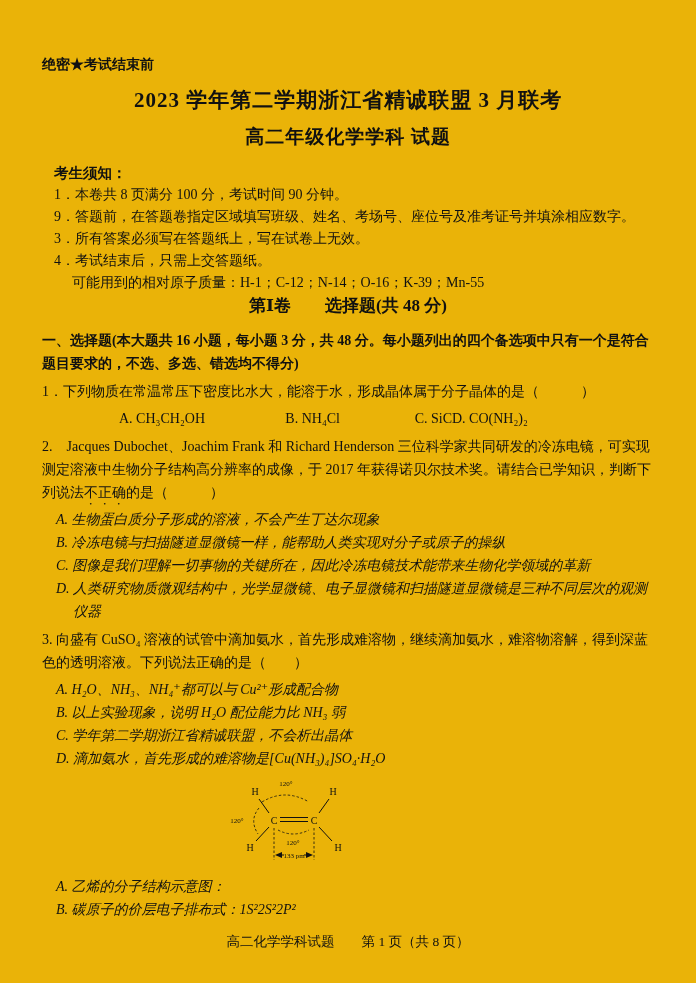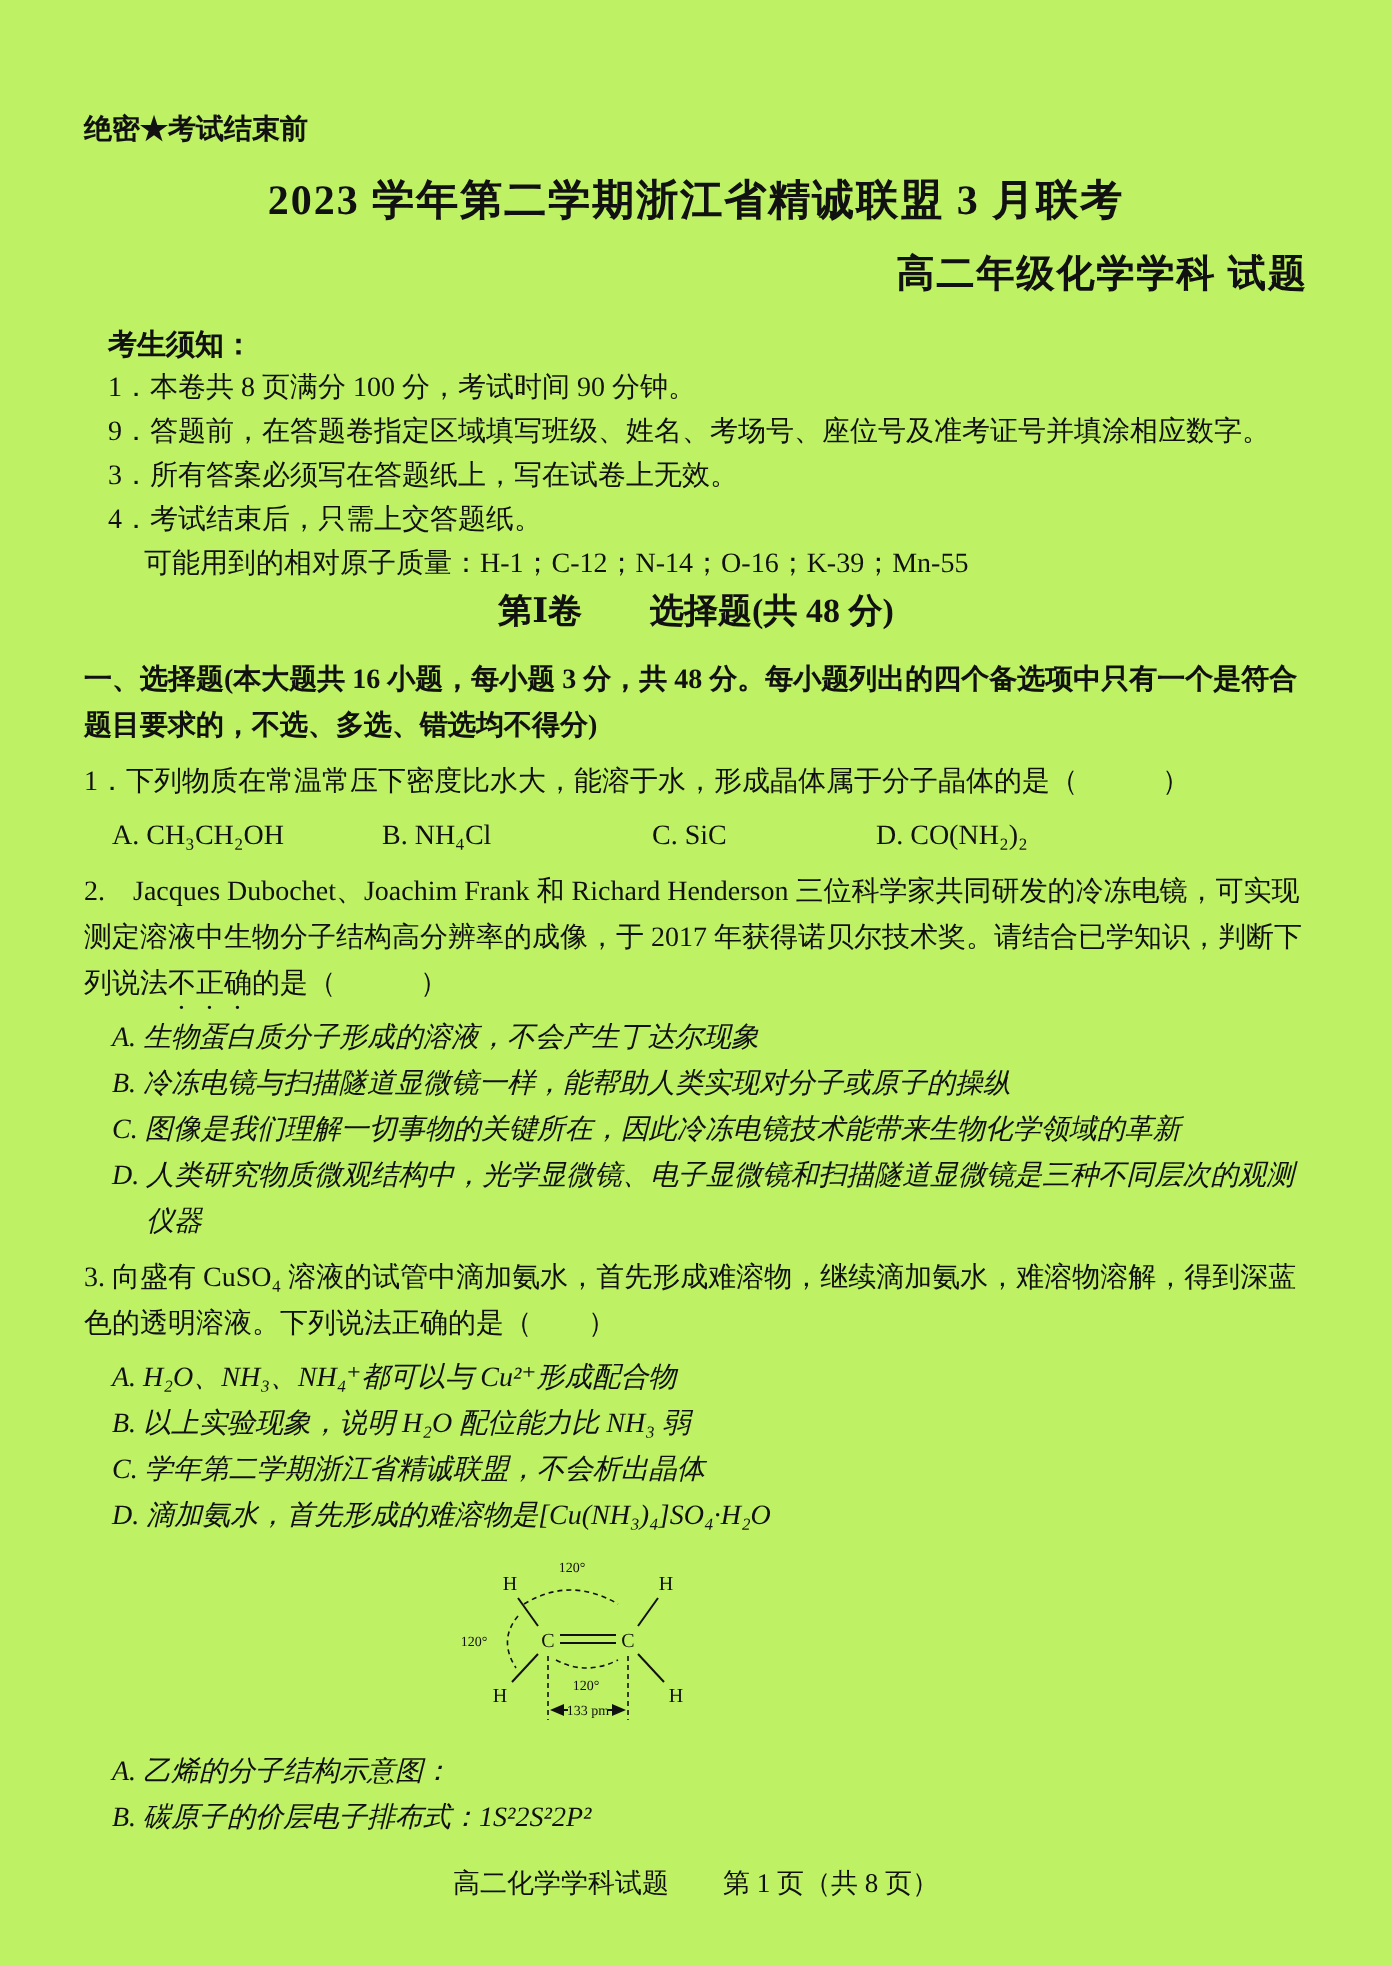--- a/index.html
+++ b/index.html
@@ -1,41 +1,41 @@
 <!DOCTYPE html>
 <html><head>
 <meta charset="utf-8">
 <style>
   html, body { margin: 0; padding: 0; background: #ffffff; }
   .page {
     position: relative;
     width: 696px; height: 983px;
     box-sizing: border-box;
-    background: #bef264;
+    background: #eab308;
     color: #111111;
     font-family: "Liberation Serif", "DejaVu Serif", serif;
     padding: 56px 42px 0 42px;
     overflow: hidden;
   }
   .secret { font-size: 14px; font-weight: 700; }
   .title  { margin-top: 12px; text-align: center; font-size: 21px; font-weight: 700; letter-spacing: 1px; }
-  .subtitle { margin-top: 10px; text-align: right; font-size: 19px; font-weight: 700; letter-spacing: 1px; }
+  .subtitle { margin-top: 10px; text-align: center; font-size: 19px; font-weight: 700; letter-spacing: 1px; }
 
   .notice { margin-top: 12px; font-size: 14px; line-height: 22px; }
   .notice-heading { font-weight: 700; font-size: 14.5px; padding-left: 12px; }
   .notice-item { padding-left: 12px; }
   .notice-masses { padding-left: 30px; }
 
   .section-title { text-align: center; font-size: 17px; font-weight: 700; }
   .intro { margin-top: 12px; font-weight: 700; font-size: 14px; line-height: 23px; }
 
   .q { margin-top: 5px; font-size: 14px; line-height: 23px; }
   .stem { margin: 0; }
   .opt { margin-left: 14px; padding-left: 17px; text-indent: -17px; font-style: italic; }
-  .opts-inline { display: flex; margin-left: 14px; }
+  .opts-inline { display: flex; margin-left: 28px; text-align: right; }
   .opts-inline .opt-cell { text-indent: 0; padding-left: 0; }
   .w1 { width: 135px; } .w2 { width: 135px; } .w3 { width: 112px; }
 
   .emph {
     text-emphasis: filled dot #111;
     -webkit-text-emphasis: filled dot #111;
     text-emphasis-position: under right;
     -webkit-text-emphasis-position: under right;
   }
 

